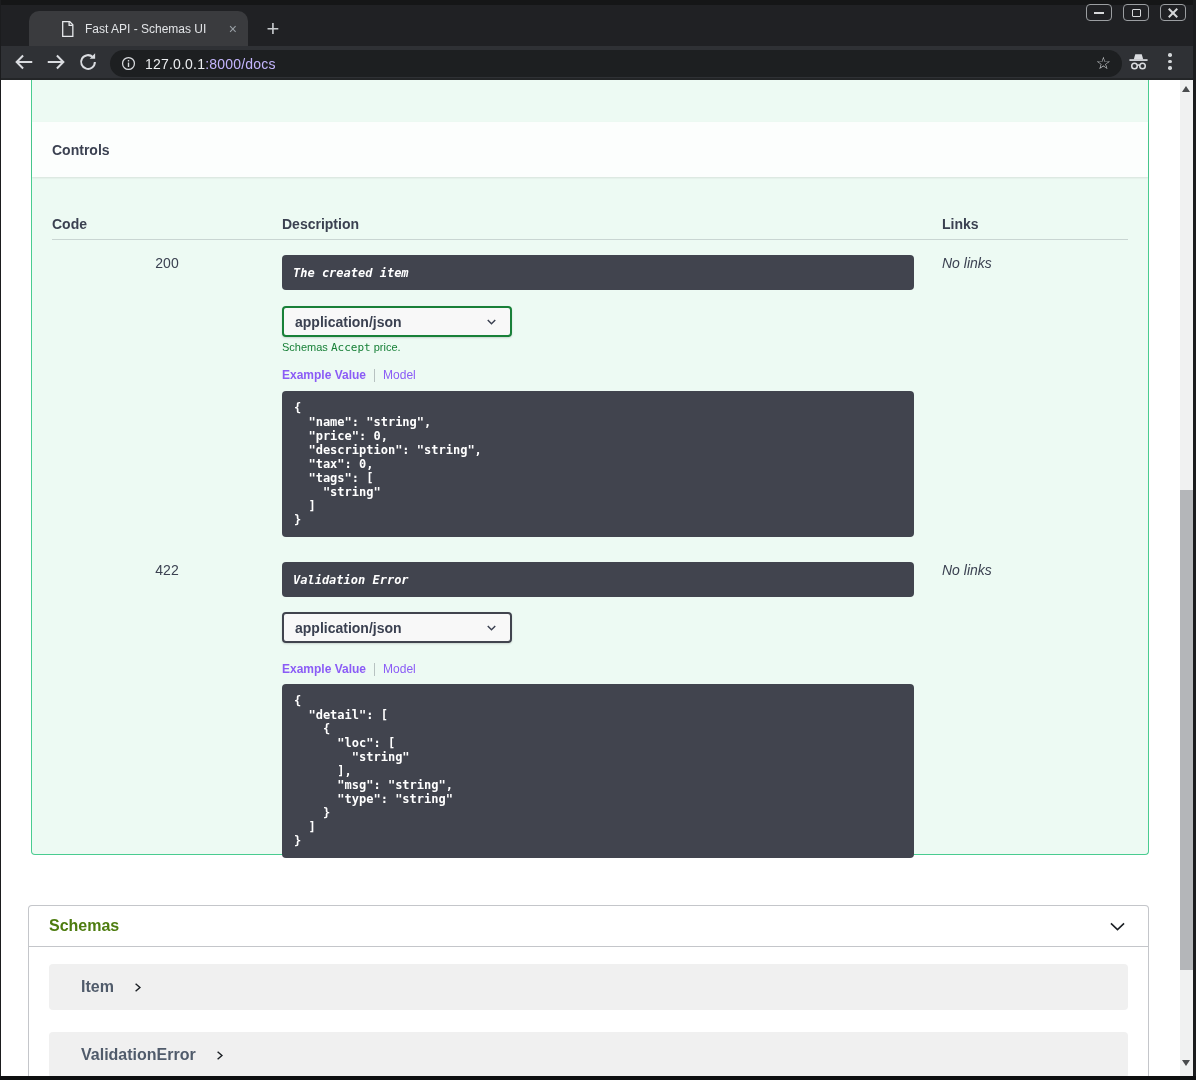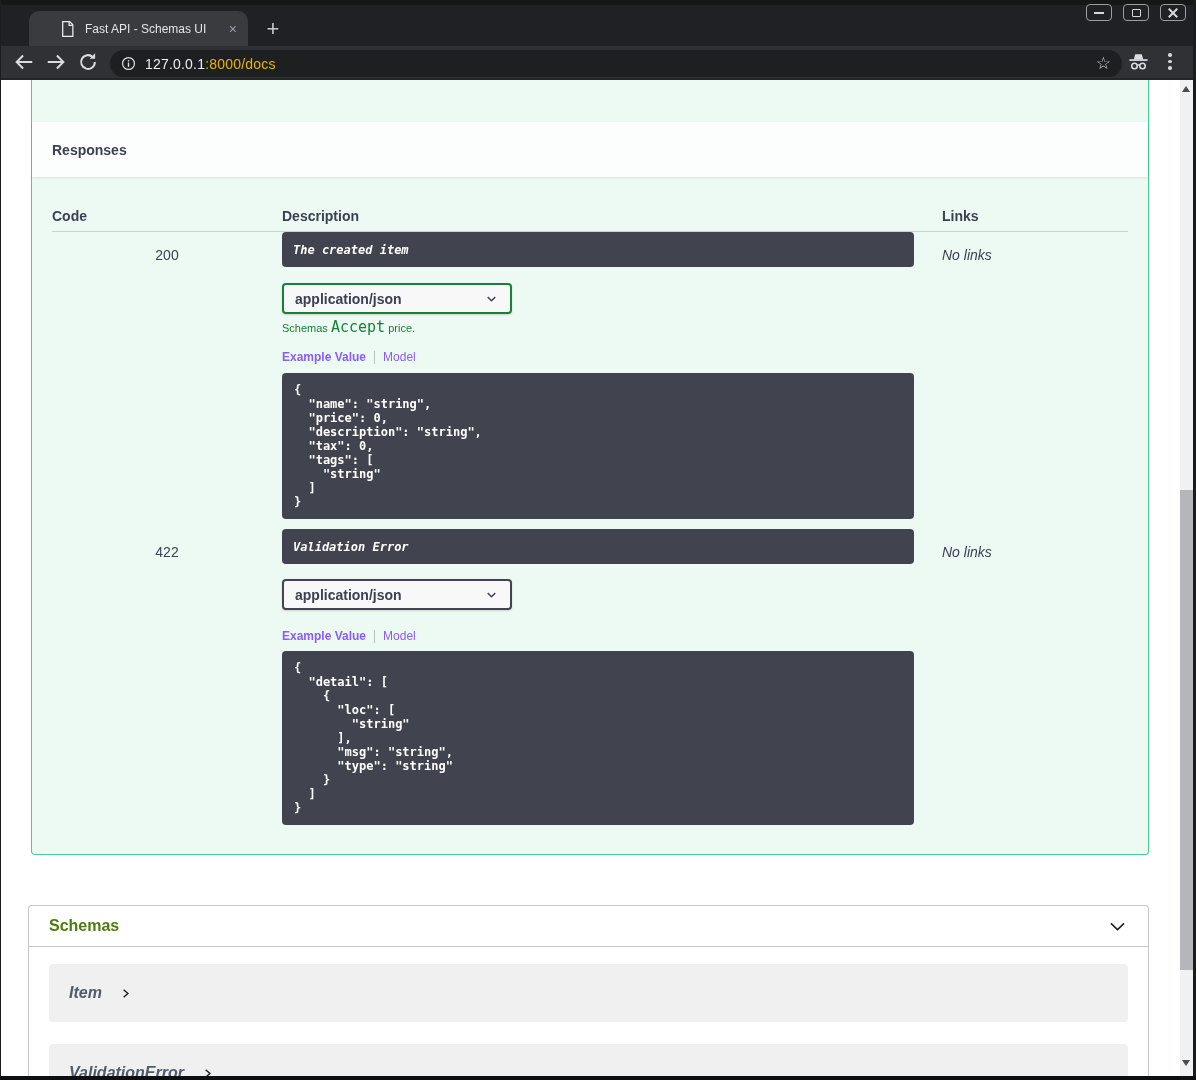--- a/index.html
+++ b/index.html
@@ -31,21 +31,21 @@
   .ic-x::before{ transform:rotate(45deg);} .ic-x::after{ transform:rotate(-45deg);}
 
   
   .toolbar { position:absolute; top:46px; left:0; right:0; height:34px; background:#2f3135; border-bottom:2px solid #232527; }
   .nav-ic { position:absolute; top:51px; width:22px; height:22px; }
   .omnibox { position:absolute; left:110px; top:50px; width:1012px; height:27px; background:#1d1f21;
              border-radius:14px; display:flex; align-items:center; color:#e8eaed; font-size:14px; }
   .omnibox .info { margin-left:11px; display:flex; }
   .url { margin-left:9px; letter-spacing:.2px; }
   .url .host { color:#eceef0; }
-  .url .path { color:#eab308; }
+  .url .path { color:#c4b5fd; }
   .star { position:absolute; right:11px; top:2px; font-size:17px; color:#d3d6d9; line-height:23px; }
   .incog { position:absolute; left:1127px; top:51px; }
   .menu-dots { position:absolute; left:1168px; top:53px; width:4px; }
   .menu-dots i { display:block; width:3.5px; height:3.5px; border-radius:50%; background:#d3d6d9; margin-bottom:3px; }
 
   
   .content { position:absolute; top:80px; left:1px; right:3px; bottom:4px; background:#fff; overflow:hidden; }
 
   
   .scrollbar { position:absolute; top:0; right:0; width:13px; height:100%; background:#f0f1f1; }
@@ -54,53 +54,53 @@
   .sb-down { bottom:10px; border-top:6px solid #4a4c4e; }
   .sb-thumb { position:absolute; top:410px; left:0; width:13px; height:480px; background:#b4b6b9; }
 
   
   .opblock { position:absolute; left:30px; top:0; width:1118px; height:775px; background:#edfaf3;
              border:1px solid #49cc90; border-top:none; border-radius:0 0 4px 4px; color:#3b4151; }
   .section-header { position:absolute; top:42px; left:0; right:0; height:55px; background:rgba(255,255,255,.8);
                     box-shadow:0 1px 2px rgba(0,0,0,.1); display:flex; align-items:center; padding-left:20px; }
   .section-header h4 { font-size:14px; font-weight:bold; color:#3b4151; }
   .resp-table { position:absolute; top:97px; left:20px; right:20px; }
-  .thead { display:flex; padding:31px 0 7px 0; border-bottom:1px solid rgba(59,65,81,.2); font-size:14px; font-weight:bold; }
+  .thead { display:flex; padding:39px 0 7px 0; border-bottom:1px solid rgba(59,65,81,.2); font-size:14px; font-weight:bold; }
   .col-code { width:230px; } .col-desc { width:660px; } .col-links { flex:1; }
   .rrow { display:flex; }
   .rrow .col-code { font-size:14px; padding-top:15px;text-align:center; }
   .rrow .col-links { font-size:14px; font-style:italic; padding-top:15px; }
   .row1 { margin-top:0; } .row2 { margin-top:10px; }
-  .desc-box { width:632px; height:35px; margin-top:0; background:#41444e; border-radius:4px; color:#fff;
+  .desc-box { width:632px; height:35px; margin-top:15px; background:#41444e; border-radius:4px; color:#fff;
               display:flex; align-items:center; padding-left:11px;
               font-family:"DejaVu Sans Mono",monospace; font-style:italic; font-weight:bold; font-size:12px; }
   .media-select { width:230px; height:31px; background:#f8f8f8; border-radius:4px; display:flex; align-items:center;
                   justify-content:space-between; padding:0 11px; font-size:14px; font-weight:bold; color:#3b4151;
                   box-shadow:0 1px 2px rgba(0,0,0,.15); cursor:default; }
   .sel-green { margin-top:16px; border:2px solid #188038; }
   .sel-dark  { margin-top:15px; border:2px solid #41444e; }
   .accept-note { margin-top:4px; font-size:11px; color:#188038; }
-  .accept-note code { font-family:"DejaVu Sans Mono",monospace; font-size:15px; }
+  .accept-note code { font-family:"DejaVu Sans Mono",monospace; font-size:11px; }
   .ex-tabs { display:flex; align-items:center; font-size:12px; color:#8b5cf6; }
   .tabs1 { margin-top:14px; } .tabs2 { margin-top:19px; }
   .ex-tabs .active { font-weight:bold; }
   .tab-sep { width:1px; height:13px; background:rgba(59,65,81,.3); margin:0 8px; }
   .code-pre { width:632px; background:#41444e; border-radius:4px; color:#fff; padding:10px 12px;
               font-family:"DejaVu Sans Mono",monospace; font-size:12px; line-height:14px; font-weight:600;
               white-space:pre; }
   .pre1 { margin-top:9px; height:146px; } .pre2 { margin-top:8px; height:174px; }
 
   
   .schemas { position:absolute; left:27px; top:825px; width:1121px; height:240px; background:#fff;
              border:1px solid rgba(59,65,81,.3); border-radius:4px; color:#3b4151; }
   .schemas-header { height:41px; display:flex; align-items:center; justify-content:space-between;
                     padding:0 20px; border-bottom:1px solid rgba(59,65,81,.3); }
   .schemas-header h3 { font-size:16px; font-weight:bold; color:#4d7c0f; }
-  .model-card { margin:0 20px; height:58px; background:#f0f0f0; border-radius:4px; display:flex;
-                align-items:center; padding-left:20px; cursor:default;font-style:italic; }
+  .model-card { margin:0 20px; height:46px; background:#f0f0f0; border-radius:4px; display:flex;
+                align-items:center; padding-left:32px; cursor:default; }
   .mc1 { margin-top:17px; } .mc2 { margin-top:22px; }
   .model-name { font-size:16px; font-weight:bold; color:#505b6b; }
   .model-chevron { margin-left:17px; display:flex; }
 </style>
 </head>
 <body>
 
 <div class="window">
 
   <div class="frame">
@@ -164,21 +164,21 @@
   <span class="menu-dots">
       <i></i>
       <i></i>
       <i></i>
     </span>
 
   <div class="content">
 
     <div class="opblock">
       <div class="section-header">
-        <h4>Responses</h4>
+        <h4>Controls</h4>
       </div>
 
       <div class="resp-table">
         <div class="thead">
           <div class="col-code">Code</div>
           <div class="col-desc">Description</div>
           <div class="col-links">Links</div>
         </div>
 
         <div class="rrow row1">

